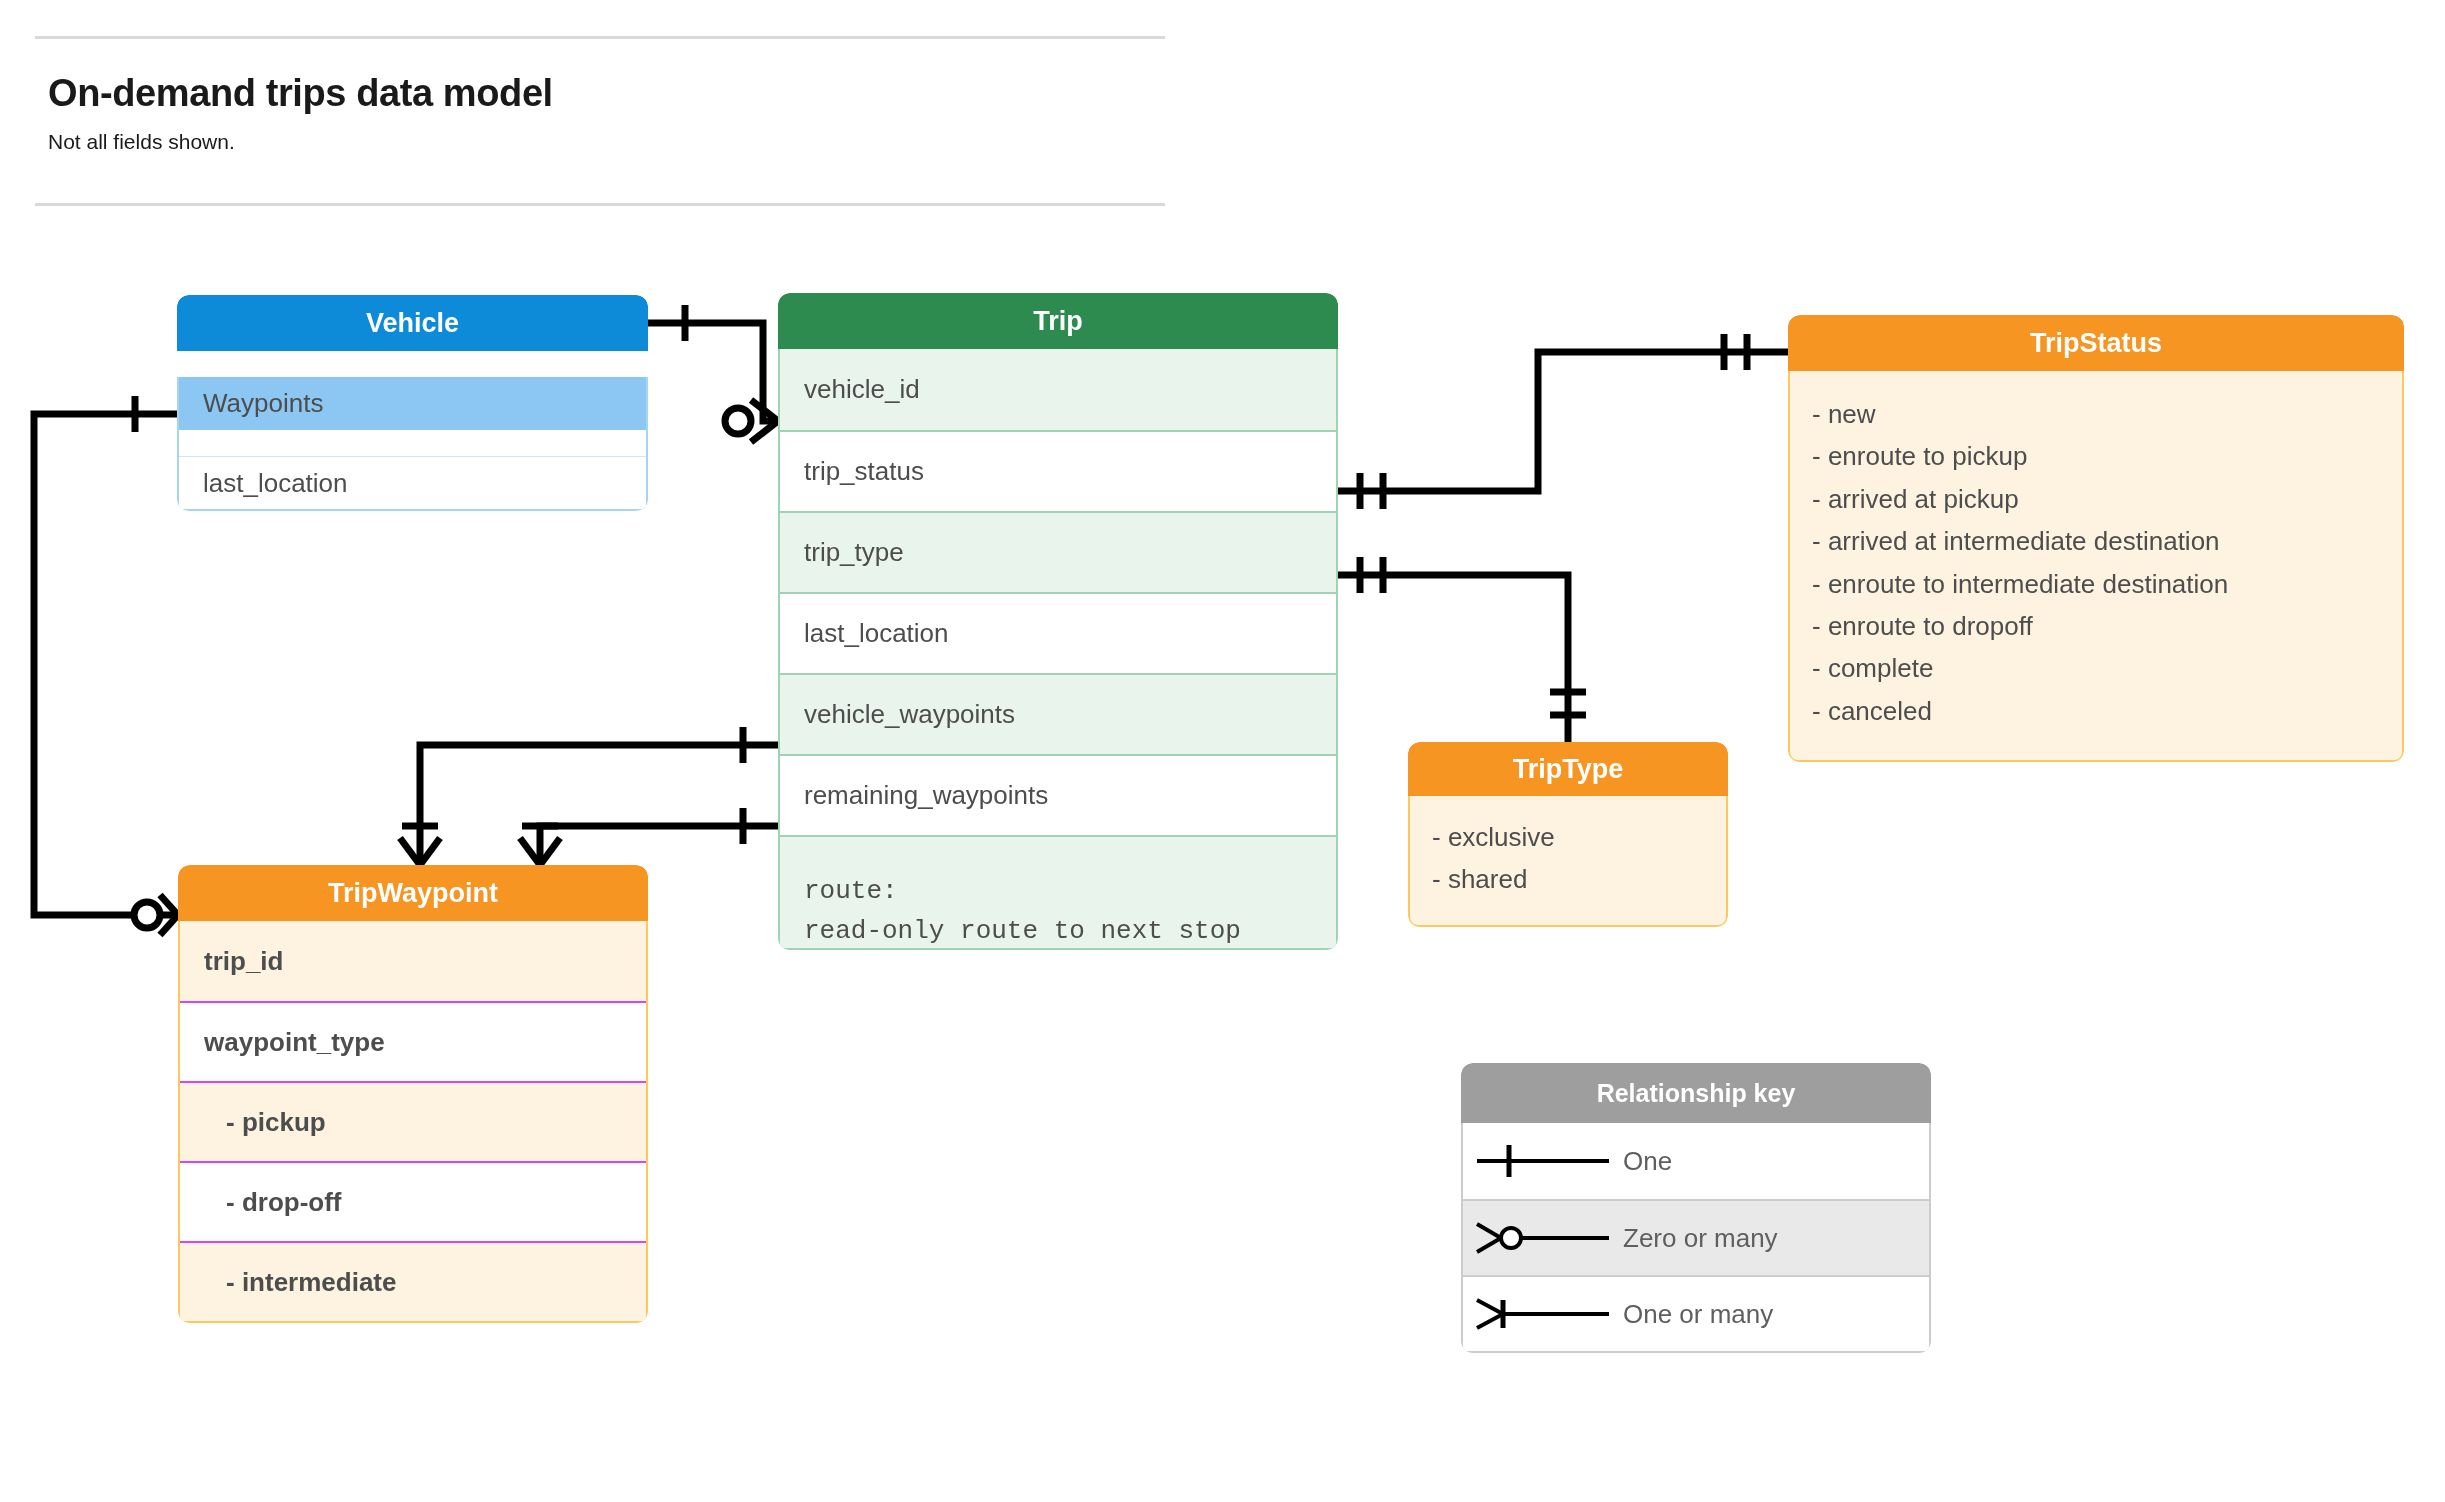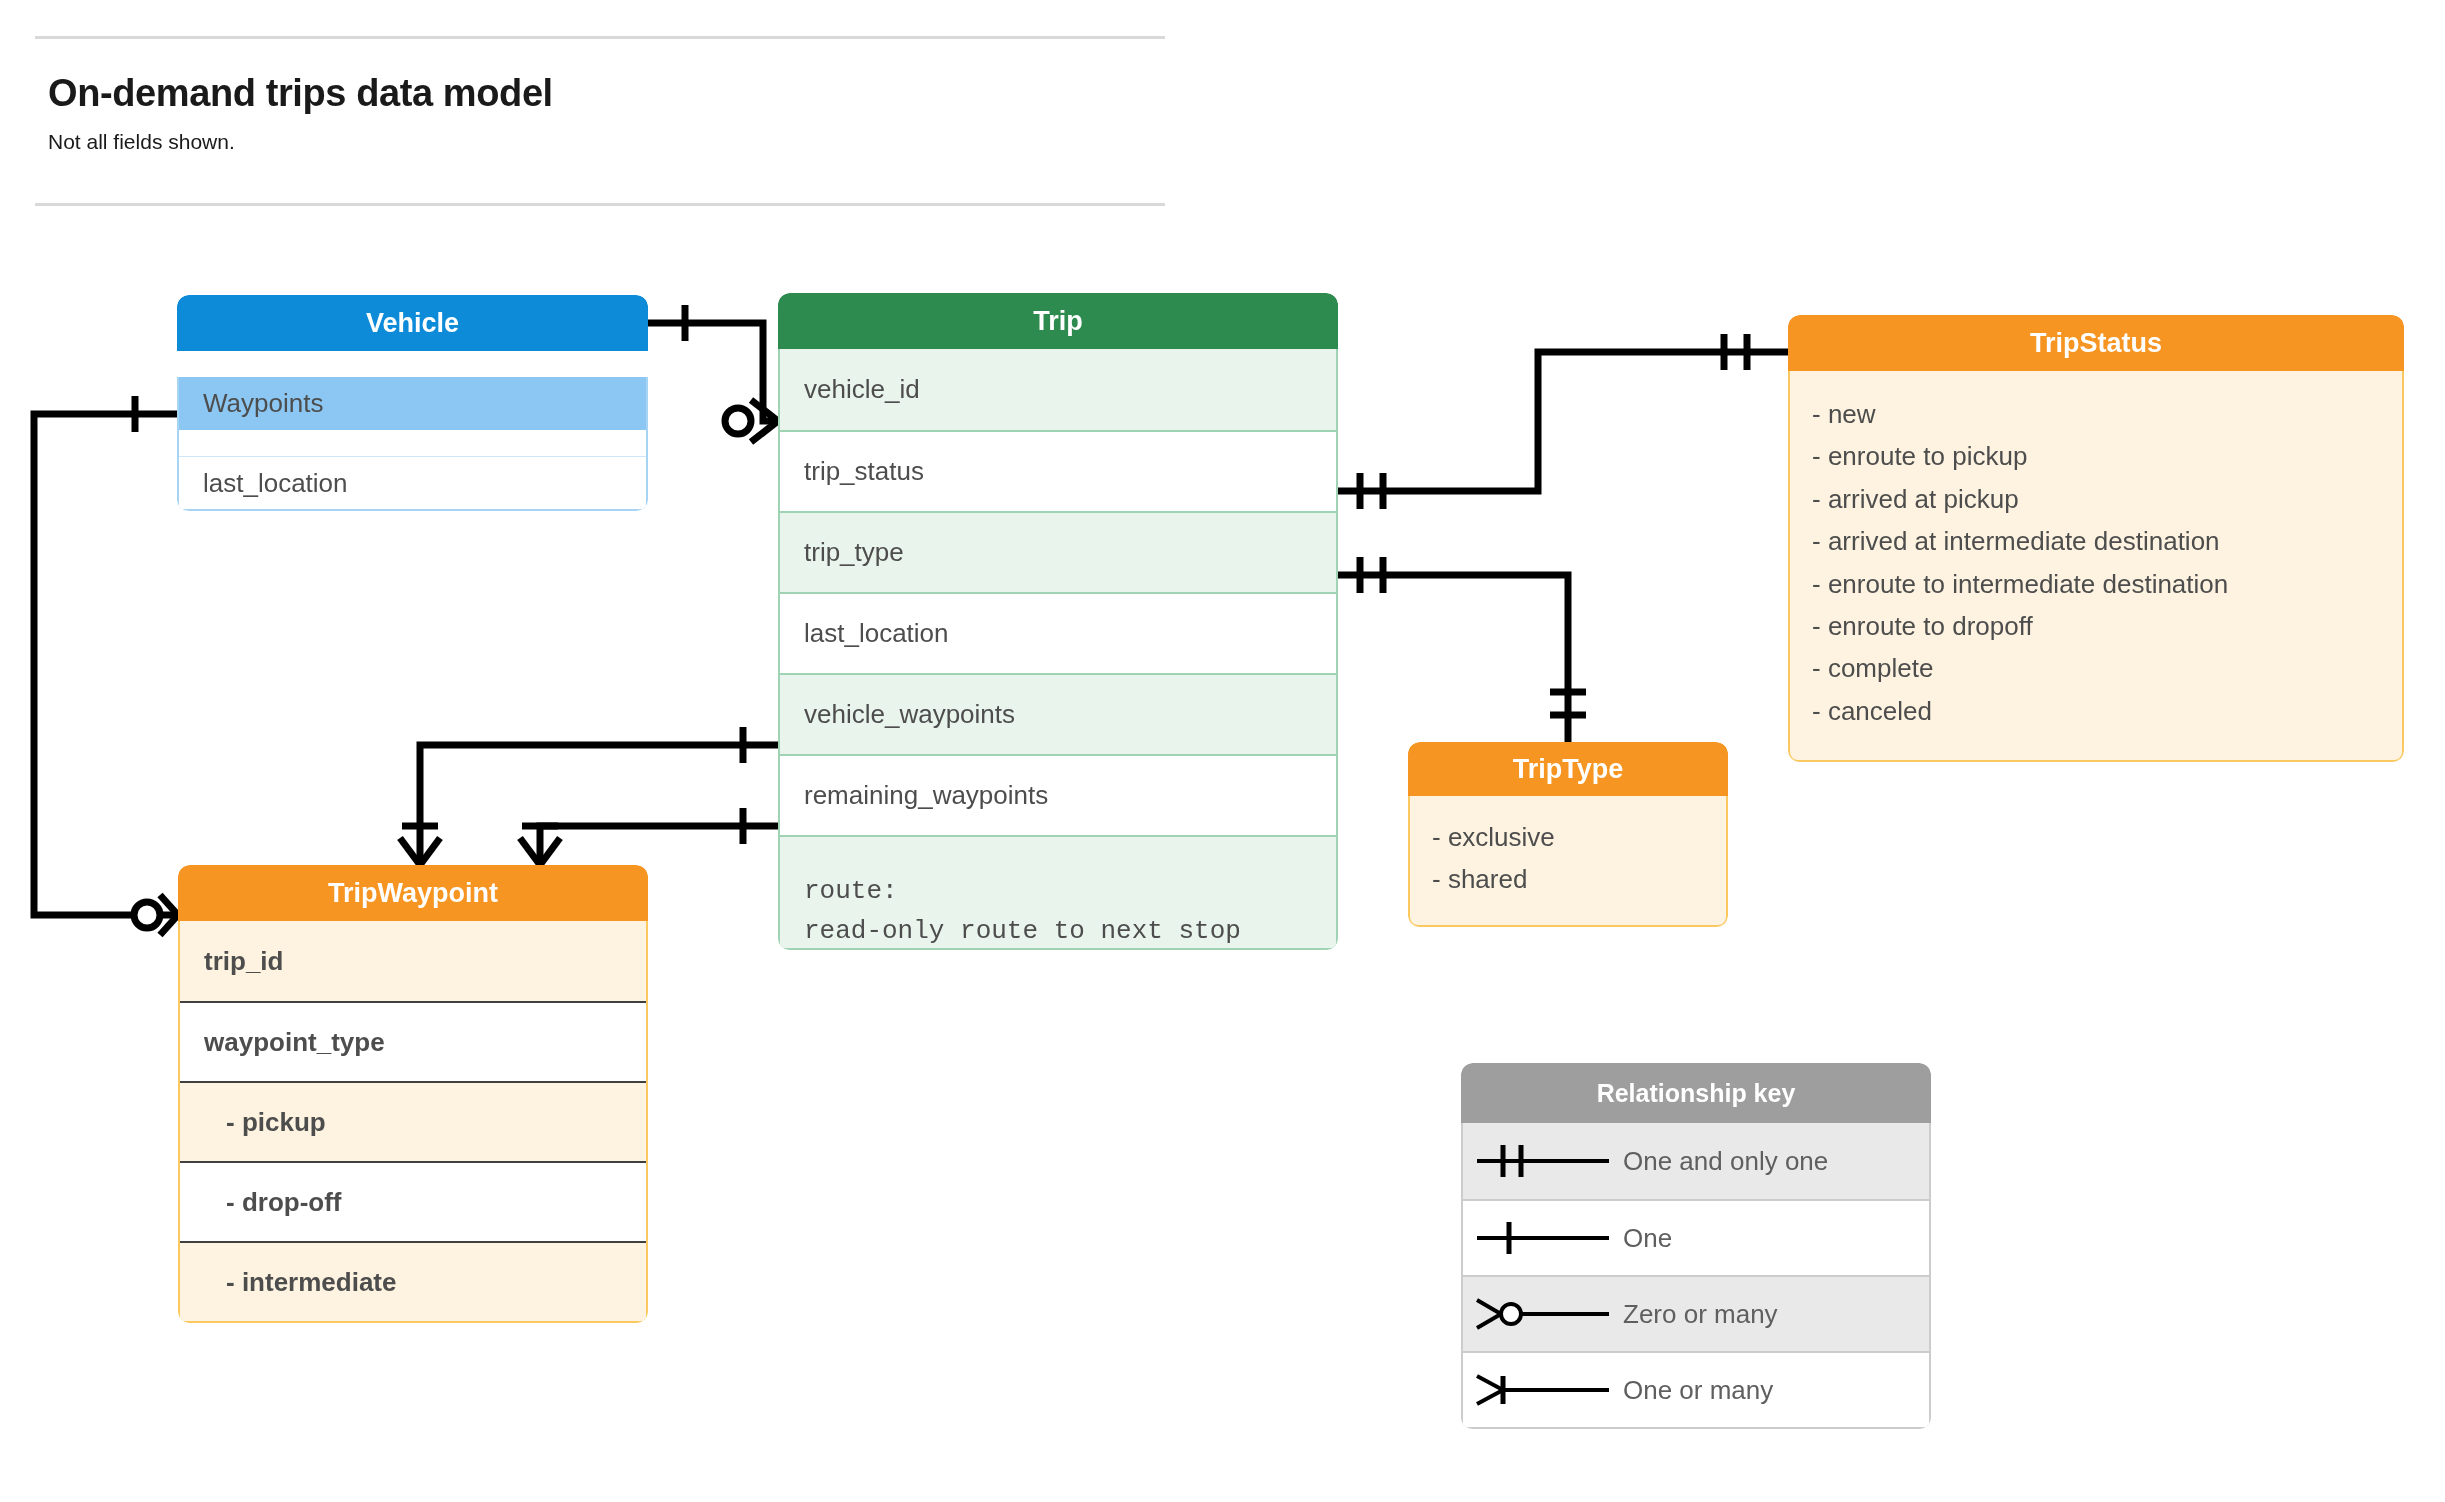--- a/index.html
+++ b/index.html
@@ -96,21 +96,21 @@
     color: #4d4d4d; font-size: 26px; line-height: 1.63; padding-left: 22px;
   }
 
   
   #entity-tripwaypoint { left: 178px; top: 865px; width: 470px; }
   #entity-tripwaypoint .entity-head { background: #f79522; height: 56px; border-radius: 12px 12px 0 0; }
   #entity-tripwaypoint .entity-body { border: 2px solid #fbc960; border-top: none; border-radius: 0 0 10px 10px; }
   #entity-tripwaypoint .row { height: 80px; font-weight: bold; }
   #entity-tripwaypoint .row.alt { background: #fdf3e0; }
   #entity-tripwaypoint .row.plain { background: #ffffff; }
-  #entity-tripwaypoint .row + .row { border-top: 2px solid #404040; }
+  #entity-tripwaypoint .row + .row { border-top: 2px solid #d946ef; }
   #entity-tripwaypoint .row.indent { padding-left: 46px; }
 
   
   #relationship-key {
     position: absolute; left: 1461px; top: 1063px; width: 470px;
     border-radius: 12px; overflow: hidden; box-sizing: border-box;
   }
   #relationship-key .key-head {
     background: #9e9e9e; color: #ffffff; font-weight: bold; font-size: 25px;
     height: 60px; display: flex; align-items: center; justify-content: center;
@@ -257,30 +257,20 @@
     <div class="row alt indent">-  pickup</div>
     <div class="row plain indent">-  drop-off</div>
     <div class="row alt indent">-  intermediate</div>
   </div>
 </div>
 
 <div id="relationship-key">
   <div class="key-head">Relationship key</div>
   <div class="key-body">
 
-    <div class="key-row shaded">
-      <div class="key-sym">
-        <svg width="140" height="44" viewBox="0 0 140 44">
-          <line x1="4" y1="22" x2="136" y2="22" stroke="#000" stroke-width="4"></line>
-          <line x1="30" y1="6" x2="30" y2="38" stroke="#000" stroke-width="5"></line>
-          <line x1="48" y1="6" x2="48" y2="38" stroke="#000" stroke-width="5"></line>
-        </svg>
-      </div>
-      <div class="key-label">One and only one</div>
-    </div>
 
     <div class="key-row clear">
       <div class="key-sym">
         <svg width="140" height="44" viewBox="0 0 140 44">
           <line x1="4" y1="22" x2="136" y2="22" stroke="#000" stroke-width="4"></line>
           <line x1="36" y1="6" x2="36" y2="38" stroke="#000" stroke-width="5"></line>
         </svg>
       </div>
       <div class="key-label">One</div>
     </div>

